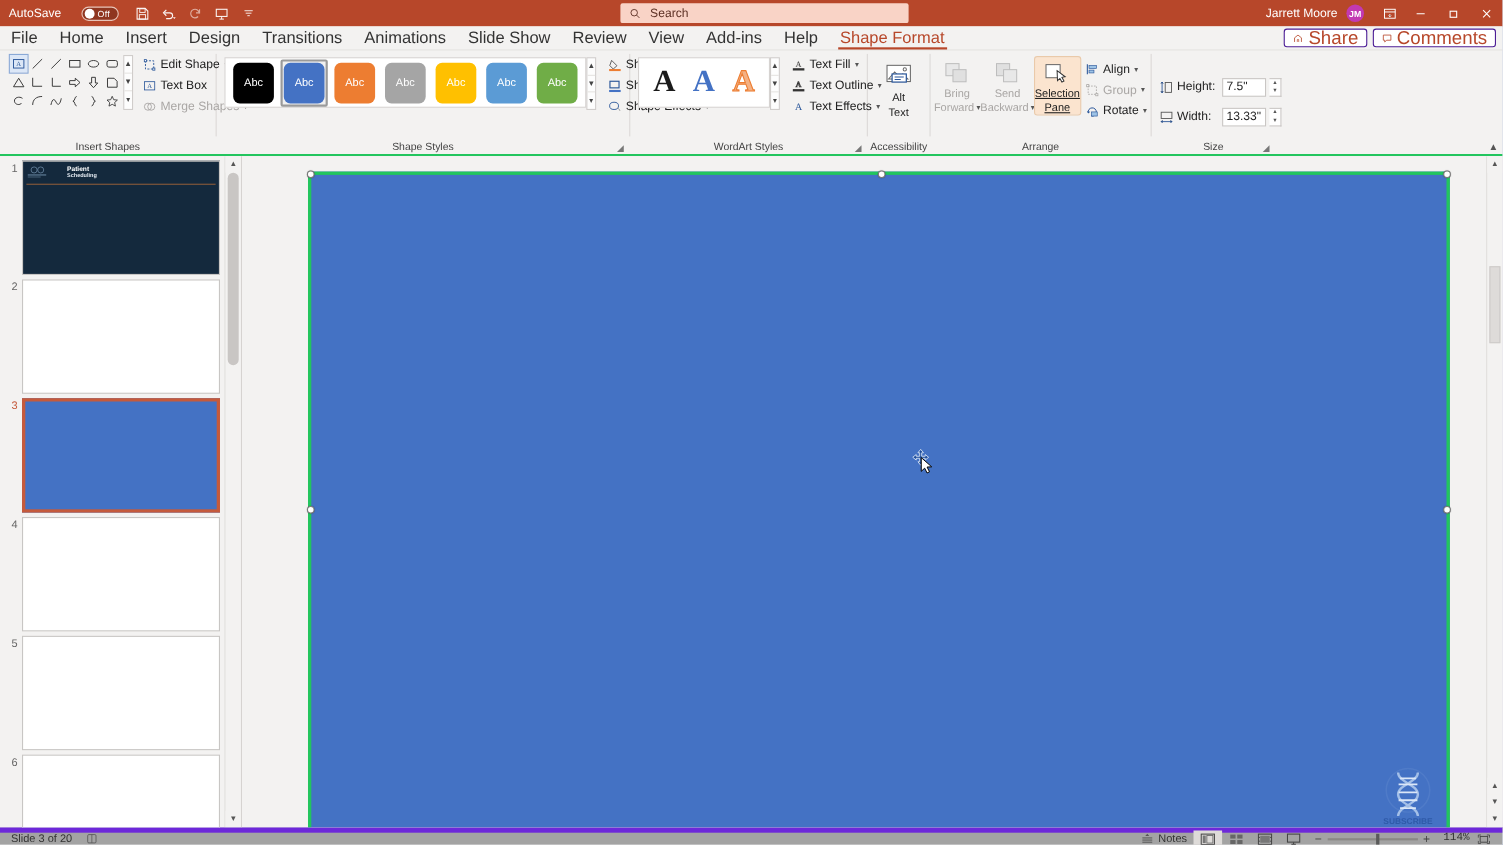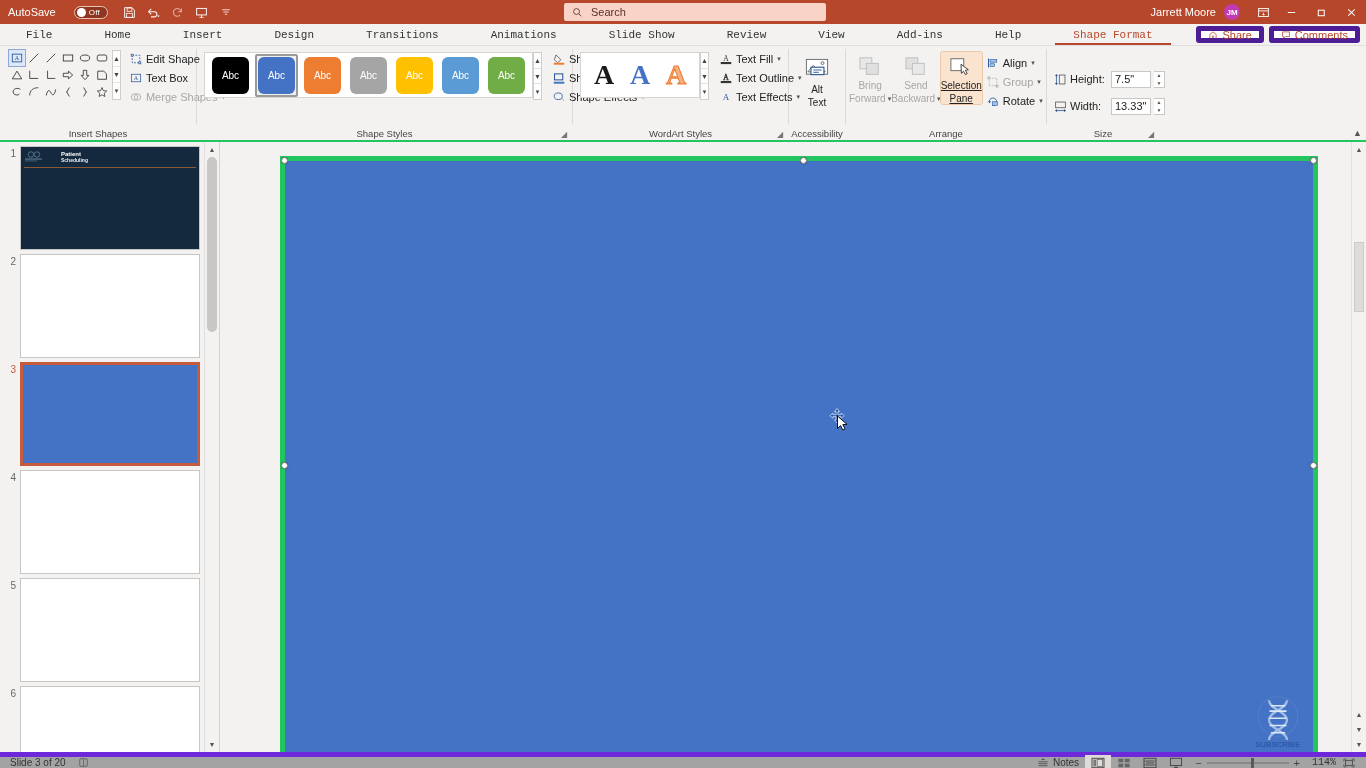--- a/index.html
+++ b/index.html
@@ -58,33 +58,33 @@
   }
   .ribbon-display { width: 26px; height: 24px; display: flex; align-items: center; justify-content: center; color: #fff; }
   .wbtn { width: 30px; height: 24px; display: flex; align-items: center; justify-content: center; color: #fff; font-size: 12px; }
 
   
   .tabbar {
     height: 22px; background: #f3f2f1; display: flex; align-items: stretch;
     flex: 0 0 22px; position: relative; border-bottom: 1px solid #e1dfdd;
   }
   .tab {
-    padding: 0 26px; display: flex; align-items: center; font-size: 11px;
-    color: #333; cursor: default; position: relative; white-space: nowrap; font-family: Liberation Mono, monospace;
+    padding: 0 10px; display: flex; align-items: center; font-size: 15px;
+    color: #333; cursor: default; position: relative; white-space: nowrap;
   }
   .tab.active-ctx { color: #b7472a; font-weight: normal; }
   .tab.active-ctx::after {
     content: ""; position: absolute; left: 8px; right: 8px; bottom: 0px;
     height: 2px; background: #b7472a;
   }
   .tabbar-right { margin-left: auto; display: flex; align-items: center; padding-right: 6px; gap: 5px; }
   .pillbtn {
-    border: 5px solid #4c1d95; border-radius: 3px; background: #fff;
+    border: 1px solid #4c1d95; border-radius: 3px; background: #fff;
     height: 17px; padding: 0 7px; display: flex; align-items: center; gap: 4px;
-    font-size: 11px; color: #b7472a;
+    font-size: 17px; color: #b7472a;
   }
 
   
   .ribbon {
     height: 96px; background: #f3f2f1; flex: 0 0 96px;
     display: flex; align-items: stretch; position: relative;
     border-bottom: 2px solid #22c55e;
   }
   .rgroup { display: flex; flex-direction: column; position: relative; padding: 2px 3px 0 3px; }
   .rgroup-body { flex: 1; display: flex; align-items: flex-start; }
@@ -206,21 +206,21 @@
     border-left: 1px solid #e1dfdd;
   }
   .tsc-btn { height: 15px; display: flex; align-items: center; justify-content: center; font-size: 7px; color: #555; background: #f3f2f1; }
   .tsc-track { position: absolute; top: 15px; bottom: 15px; left: 0; right: 0; }
   .tsc-thumb { position: absolute; left: 2px; right: 2px; top: 0px; height: 175px; background: #c9c6c4; border-radius: 5px; }
 
   
   .slidearea { flex: 1; position: relative; background: #f3f2f1; overflow: hidden; }
   .slide {
     position: absolute; left: 60px; top: 14px; width: 1038px; height: 612px;
-    background: #4472c4; border: 5px solid #22c55e;
+    background: #4472c4; border: 3px solid #22c55e;
   }
   .handle {
     position: absolute; width: 7px; height: 7px; border-radius: 50%;
     background: #fff; border: 1px solid #7a7a7a; box-shadow: 0 0 1px rgba(0,0,0,.4);
   }
   .subscribe-logo { position: absolute; right: 8px; bottom: 12px; width: 54px; height: 60px; }
   .cursor-move { position: absolute; left: 608px; top: 265px; width: 24px; height: 24px; }
 
   .vscroll-right {
     position: absolute; right: 0; top: 0; bottom: 0; width: 15px; background: #f3f2f1;

